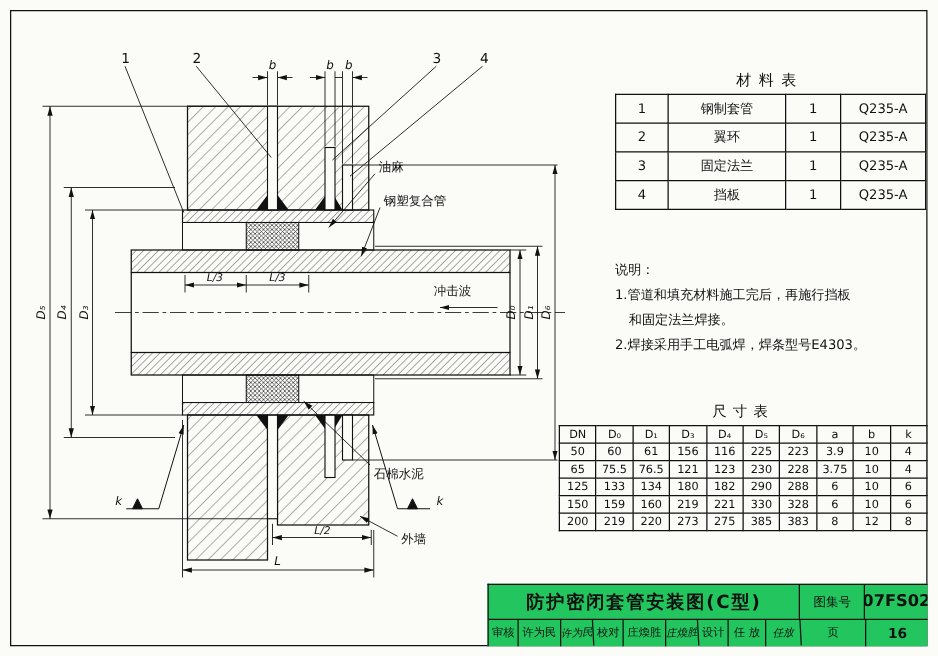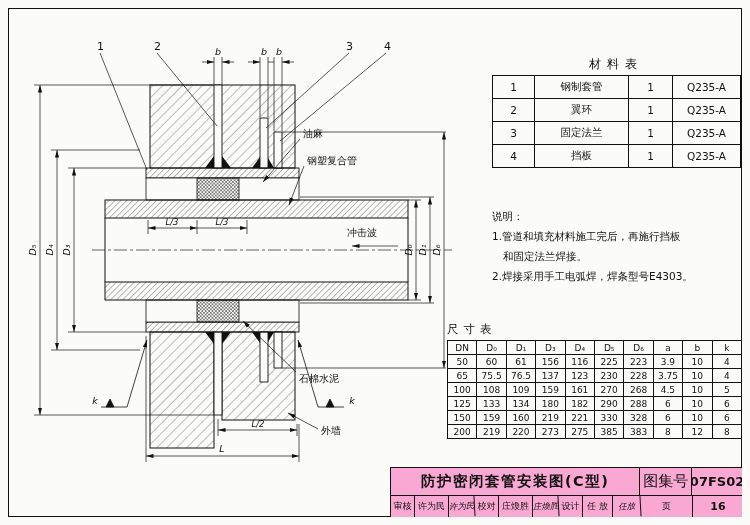--- a/index.html
+++ b/index.html
@@ -10,30 +10,30 @@
   table{border-collapse:collapse;background:#fbfbf8}
   
   .mat-title{position:absolute;left:492px;top:56px;width:248px;text-align:center;font-size:12px;letter-spacing:6px}
   .mat{position:absolute;left:492px;top:75px;width:248px;table-layout:fixed}
   .mat th,.mat td{border:1px solid #111;font-size:10.5px;font-weight:normal;text-align:center;height:23px;padding:0;overflow:hidden;white-space:nowrap}
   .mat col.c0{width:42px}.mat col.c1{width:94px}.mat col.c2{width:44px}.mat col.c3{width:68px}
   
   .notes{position:absolute;left:492px;top:206px;width:248px;font-size:10.5px;line-height:20px}
   .notes .indent{padding-left:11px}
   
-  .dtab-title{position:absolute;left:447px;top:322px;width:295px;font-size:11.5px;letter-spacing:5px}
+  .dtab-title{position:absolute;left:447px;top:322px;width:295px;text-align:center;font-size:11.5px;letter-spacing:5px}
   .dtab{position:absolute;left:447px;top:340px;width:295px;table-layout:fixed}
   .dtab th,.dtab td{border:1px solid #111;font-size:9px;font-weight:normal;text-align:center;height:14px;padding:0;overflow:hidden;white-space:nowrap}
   
-  .tblock{position:absolute;left:390px;top:467px;width:352px;height:50px;display:flex;flex-direction:column;border-left:1.4px solid #111;border-top:1.4px solid #111;background:#f9a8d4}
+  .tblock{position:absolute;left:390px;top:467px;width:352px;height:50px;display:flex;flex-direction:column;border-left:1.4px solid #111;border-top:1.4px solid #111;background:#22c55e}
   .tb-r1{display:flex;height:28px;border-bottom:1px solid #111}
   .tb-r2{display:flex;flex:1}
   .tb-cell{border-right:1px solid #111;display:flex;align-items:center;justify-content:center;overflow:hidden;white-space:nowrap}
   .tb-title{width:250px;font-size:14.5px;font-weight:bold;letter-spacing:1.5px}
-  .tb-atlas-label{width:52px;font-size:15px}
+  .tb-atlas-label{width:52px;font-size:10px}
   .tb-atlas-no{width:50px;font-size:13px;font-weight:bold;border-right:none}
   .tb-sm{font-size:9px}
   .tb-pageno{font-size:11px;font-weight:bold;border-right:none}
   .sig{font-size:8.5px;font-style:italic;font-family:"DejaVu Serif",serif;transform:rotate(-3deg)}
   .w24{width:24px;flex:none}.w26{width:26px;flex:none}.w28{width:28px;flex:none}
   .w30{width:30px;flex:none}.w34{width:34px;flex:none}.w50{width:50px;flex:none}.w52{width:52px;flex:none}
 </style>
 </head>
 <body>
 
@@ -264,39 +264,27 @@
     <td>225</td>
     <td>223</td>
     <td>3.9</td>
     <td>10</td>
     <td>4</td>
   </tr>
   <tr>
     <td>65</td>
     <td>75.5</td>
     <td>76.5</td>
-    <td>137</td>
+    <td>121</td>
     <td>123</td>
     <td>230</td>
     <td>228</td>
     <td>3.75</td>
     <td>10</td>
     <td>4</td>
-  </tr>
-  <tr>
-    <td>100</td>
-    <td>108</td>
-    <td>109</td>
-    <td>159</td>
-    <td>161</td>
-    <td>270</td>
-    <td>268</td>
-    <td>4.5</td>
-    <td>10</td>
-    <td>5</td>
   </tr>
   <tr>
     <td>125</td>
     <td>133</td>
     <td>134</td>
     <td>180</td>
     <td>182</td>
     <td>290</td>
     <td>288</td>
     <td>6</td>

